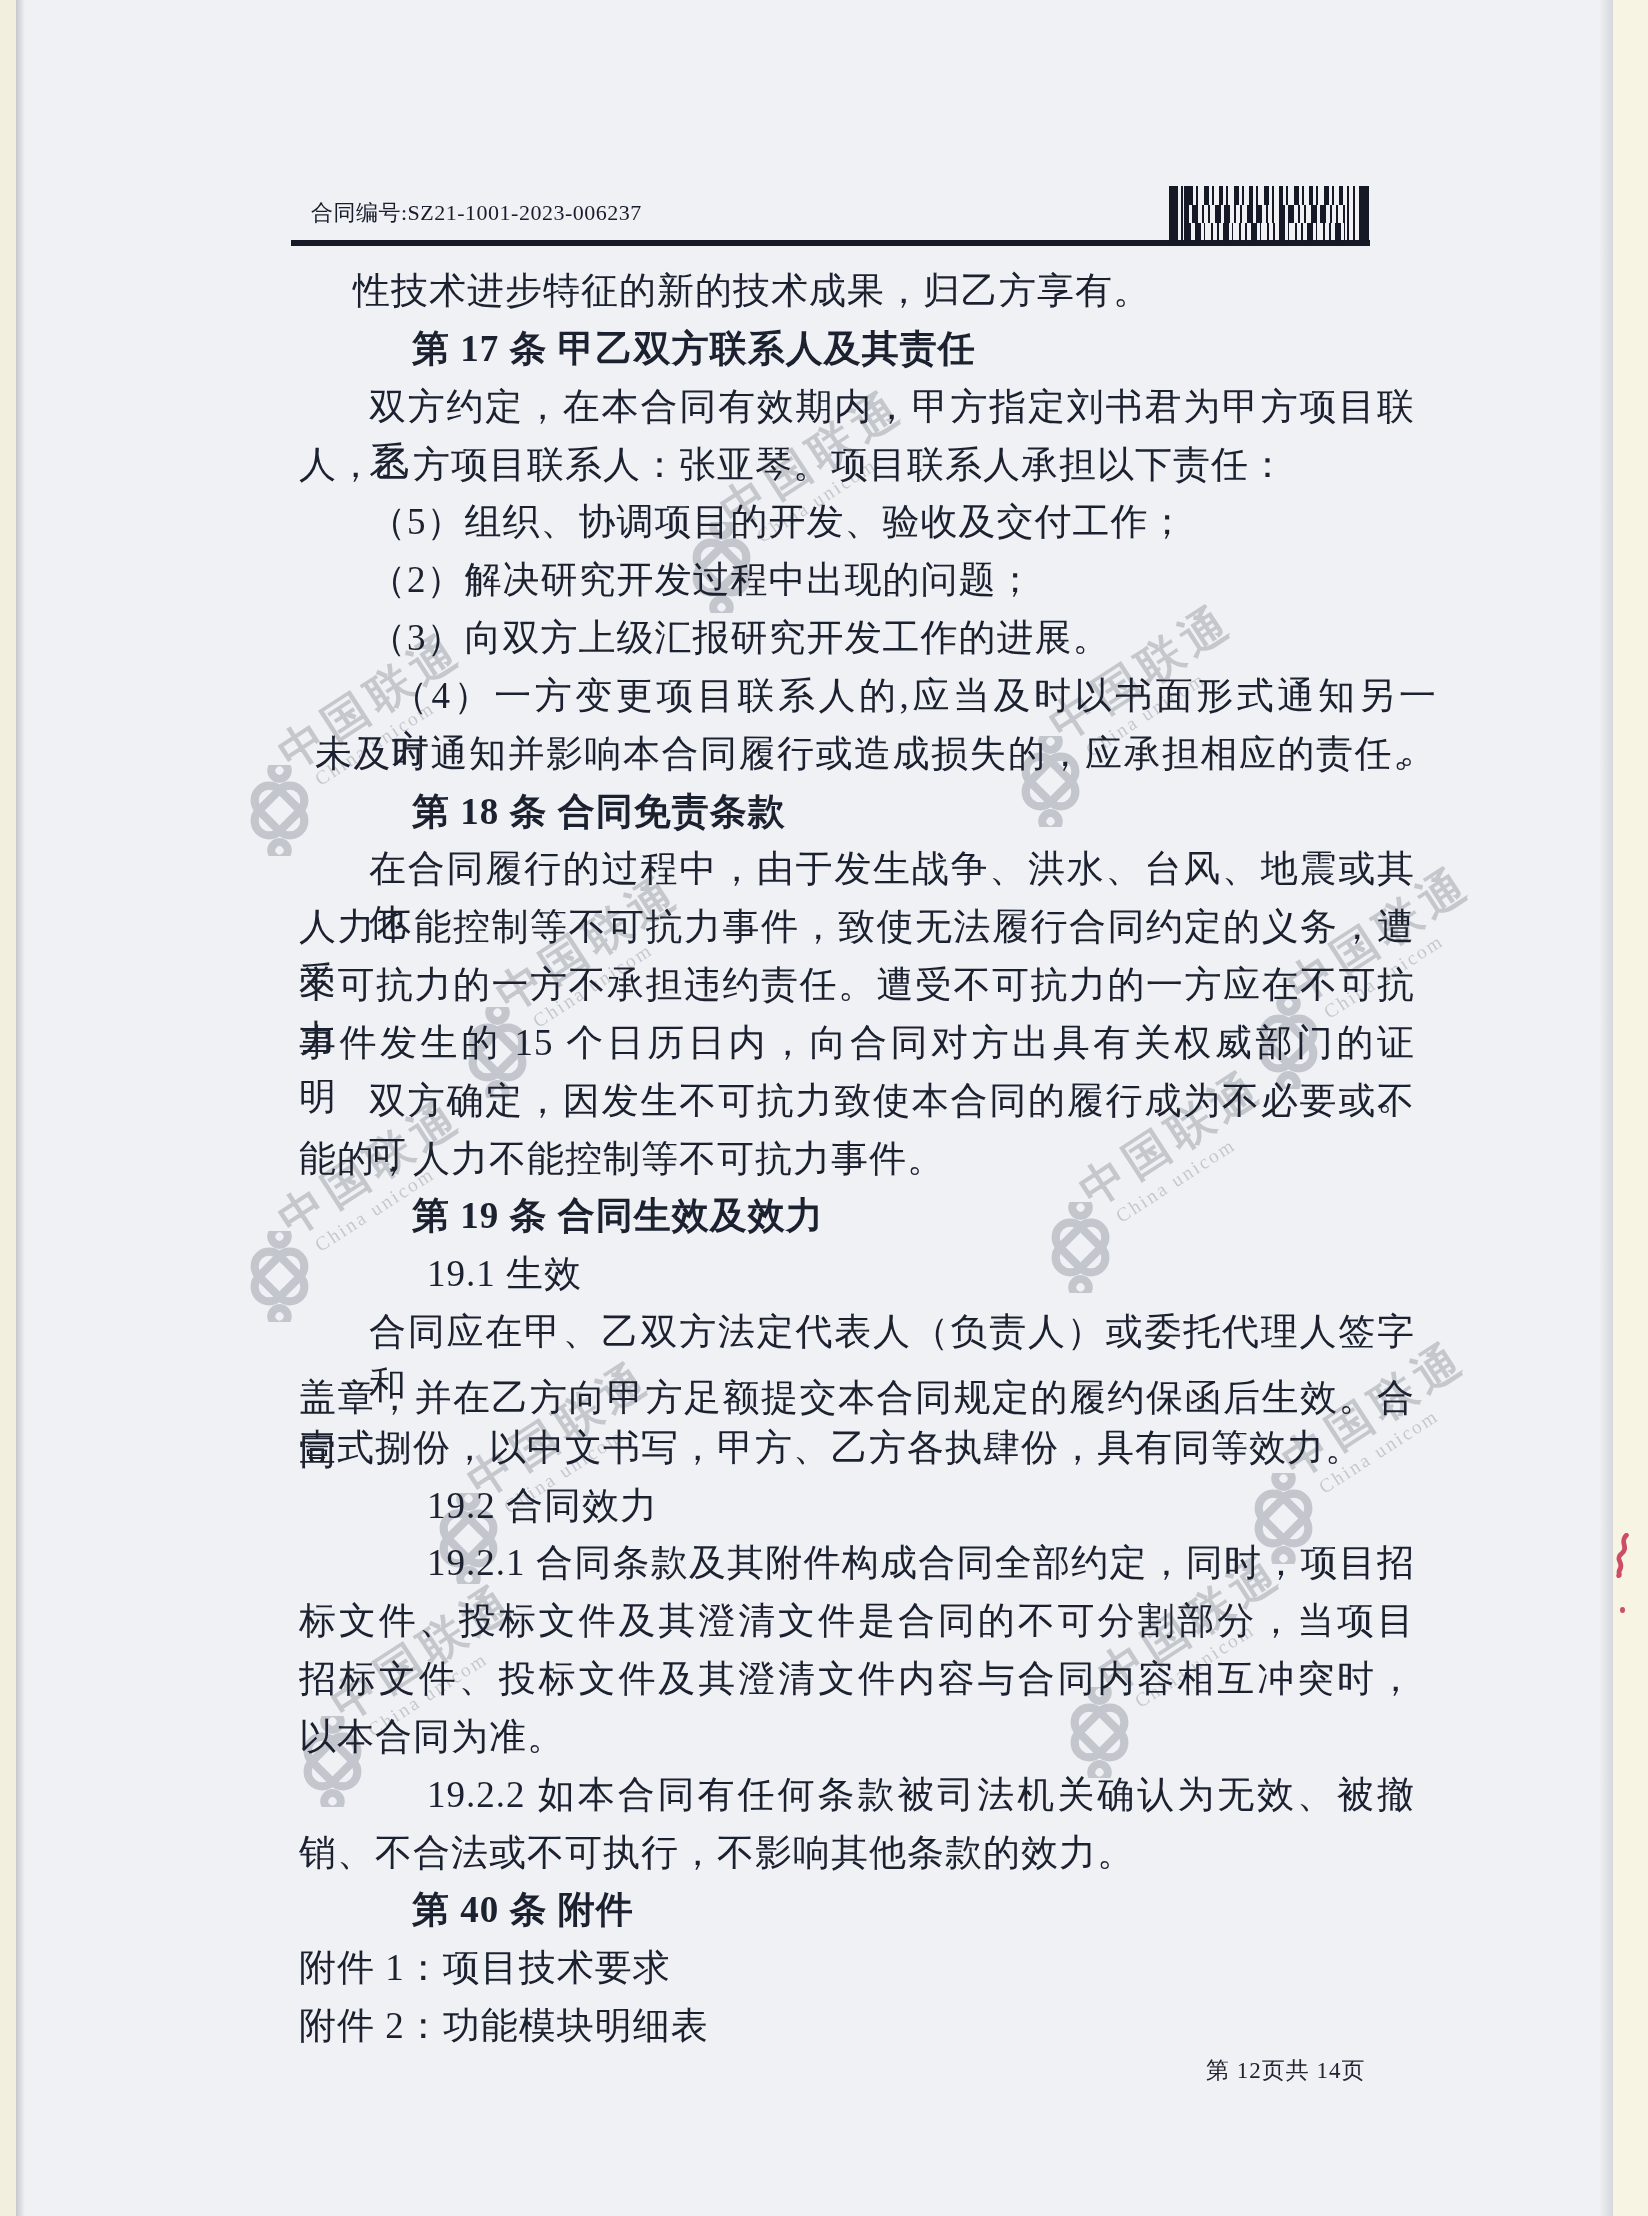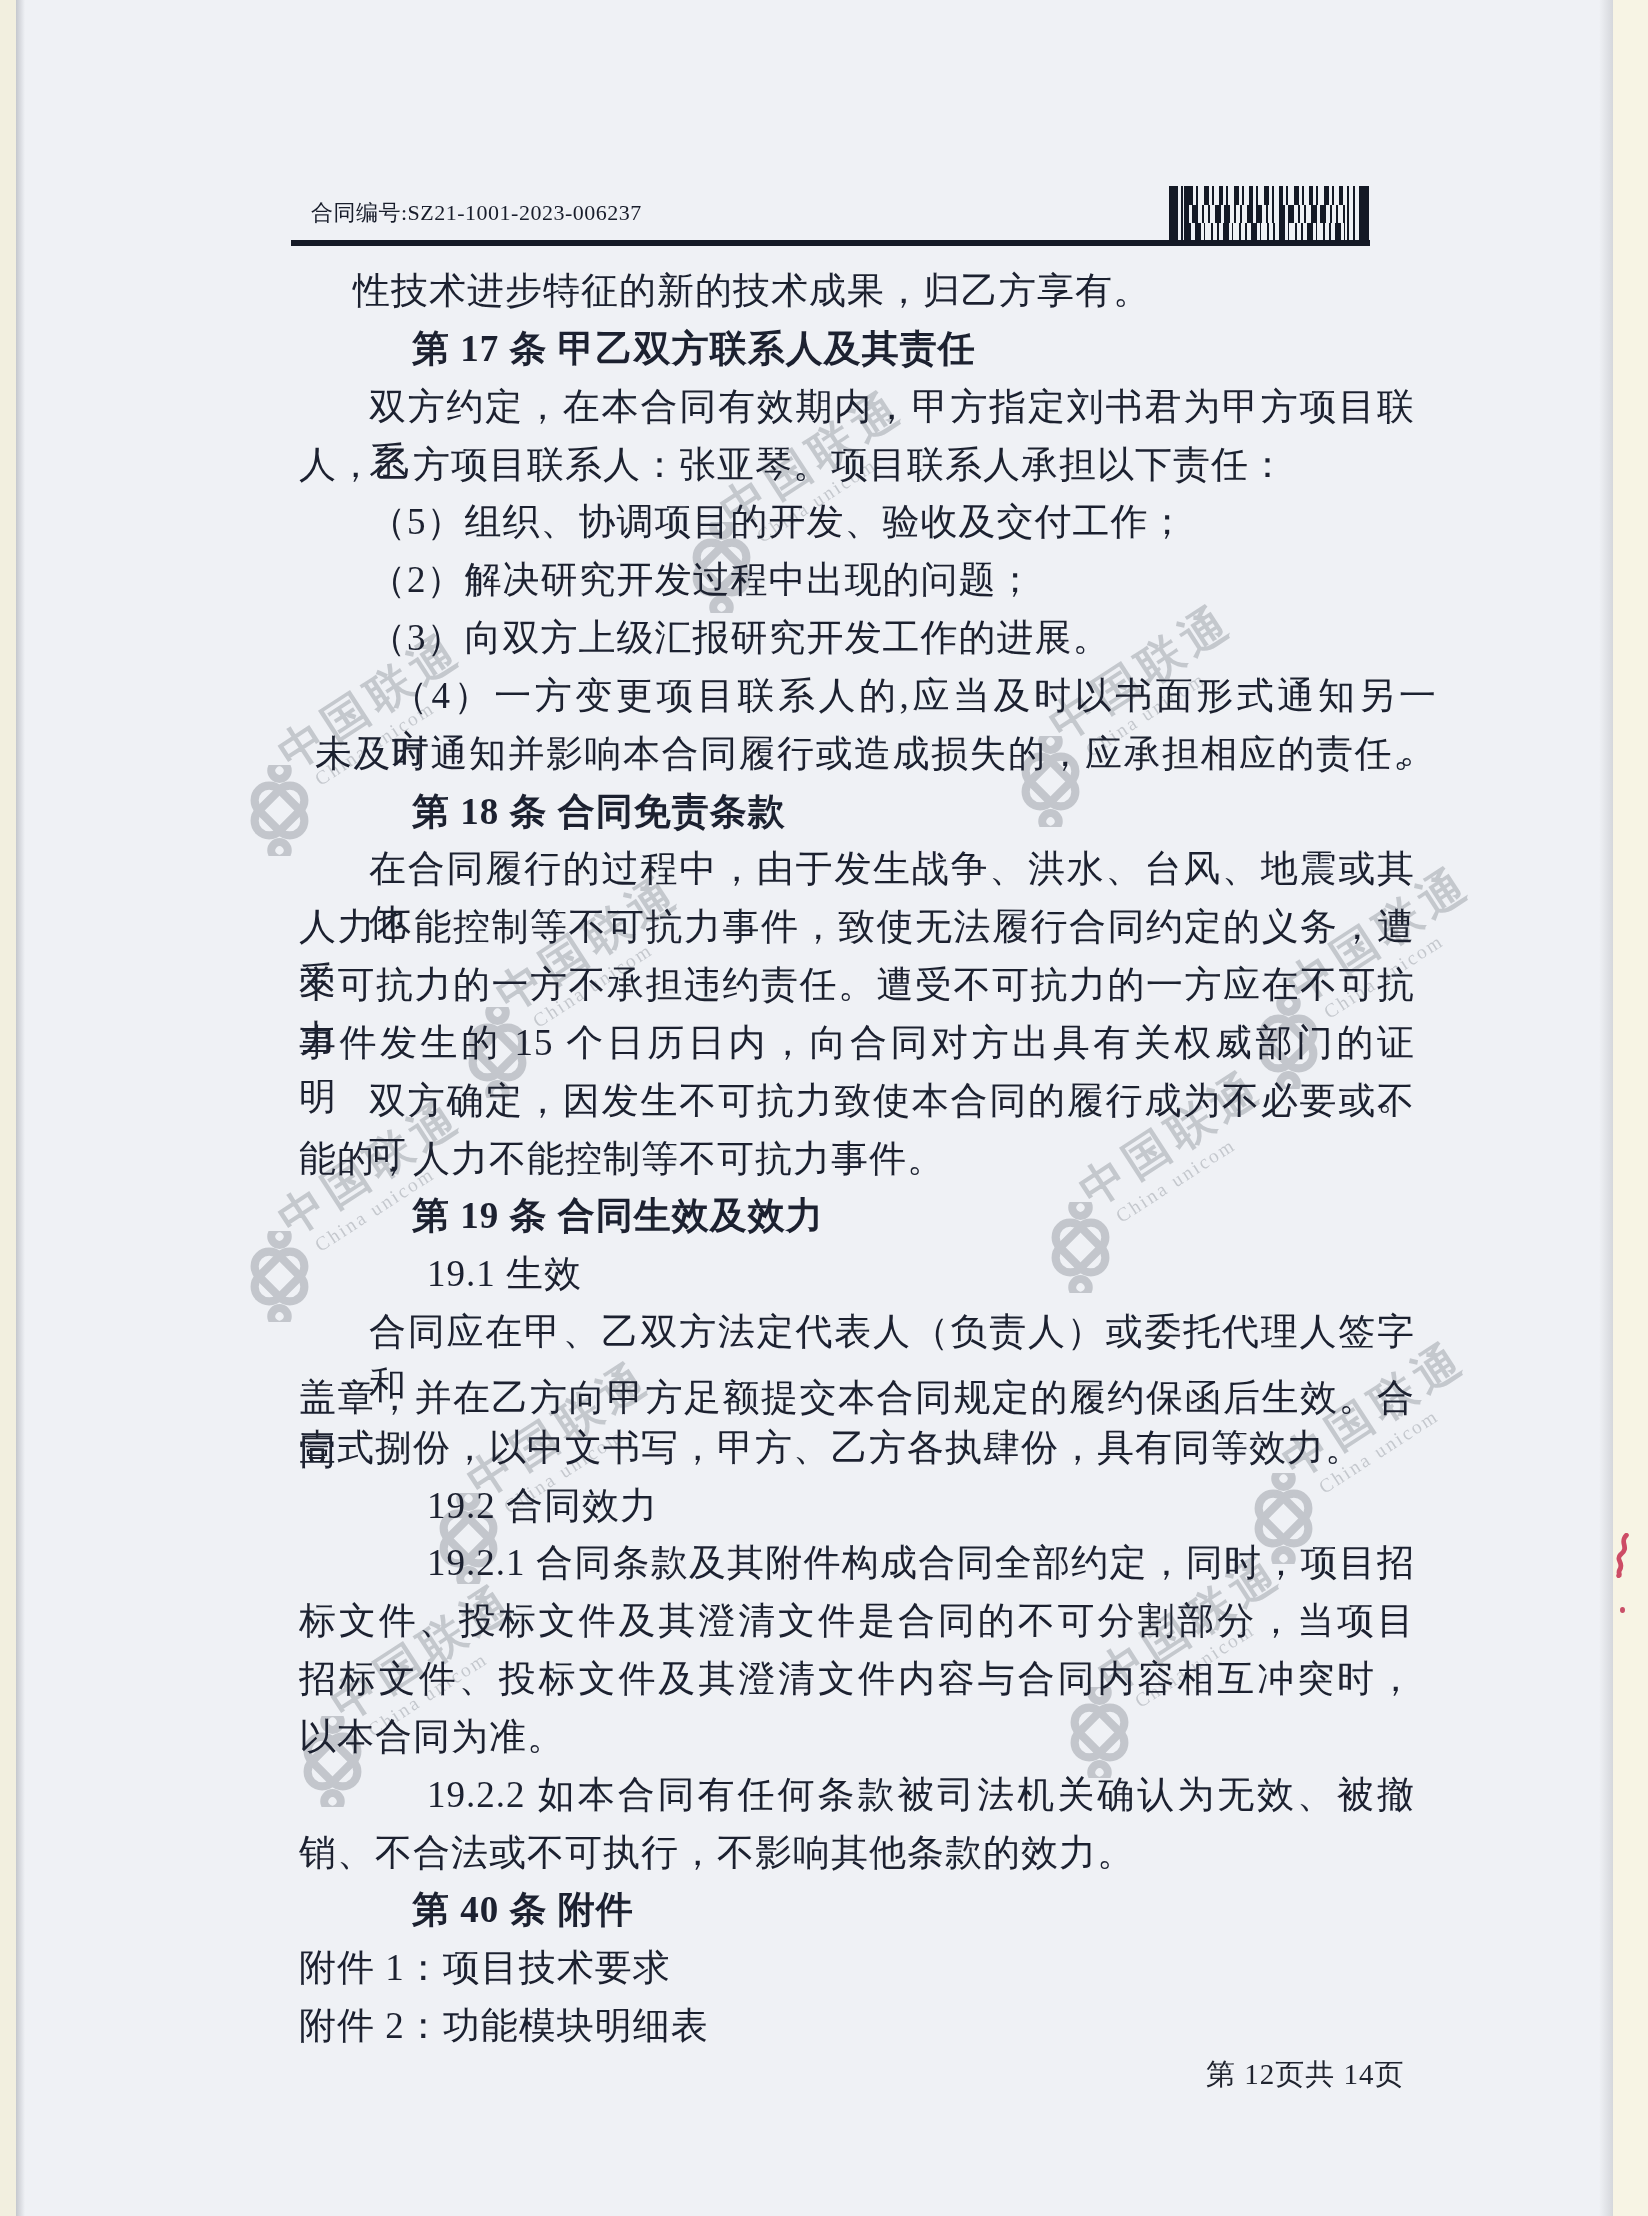--- a/index.html
+++ b/index.html
@@ -43,21 +43,21 @@
 
   
   .wm{position:absolute;width:291px;height:209px;pointer-events:none;}
   .wm .knot{position:absolute;left:5.8px;top:105px;width:91px;height:91px;opacity:.34;}
   .wm .wmtext{position:absolute;left:82px;top:68px;transform:rotate(-33deg);
     transform-origin:0 100%;color:#70767f;opacity:.33;}
   .wm .wmcn{font-size:45px;font-weight:bold;letter-spacing:6.8px;line-height:45px;white-space:nowrap;}
   .wm .wmen{font-size:19.4px;letter-spacing:2.4px;margin:3.9px 0 0 15.5px;white-space:nowrap;}
 
   
-  .page-indicator{position:absolute;left:1206px;top:2055px;font-size:29px;letter-spacing:1px;color:#20242f;white-space:nowrap;}
+  .page-indicator{position:absolute;left:1206px;top:2055px;font-size:23px;letter-spacing:1px;color:#20242f;white-space:nowrap;}
 
   
   .red-mark{position:absolute;left:1611px;top:1533px;}
   .red-dot{position:absolute;left:1620px;top:1607px;width:4.9px;height:5.8px;border-radius:50%;background:#c13252;opacity:.85;}
 </style>
 </head>
 <body>
 
 <div class="canvas">
 

